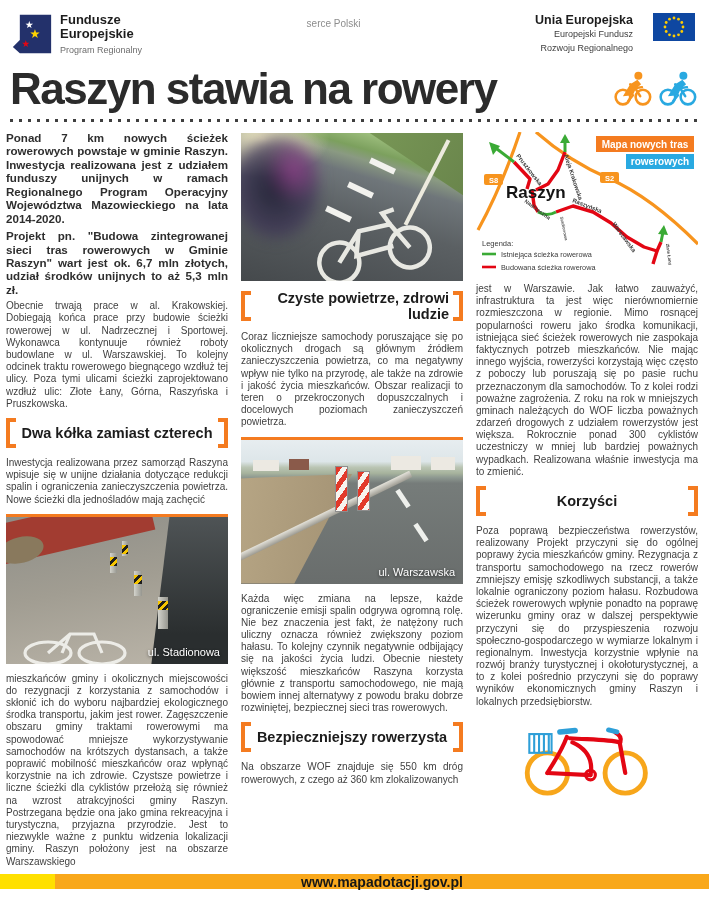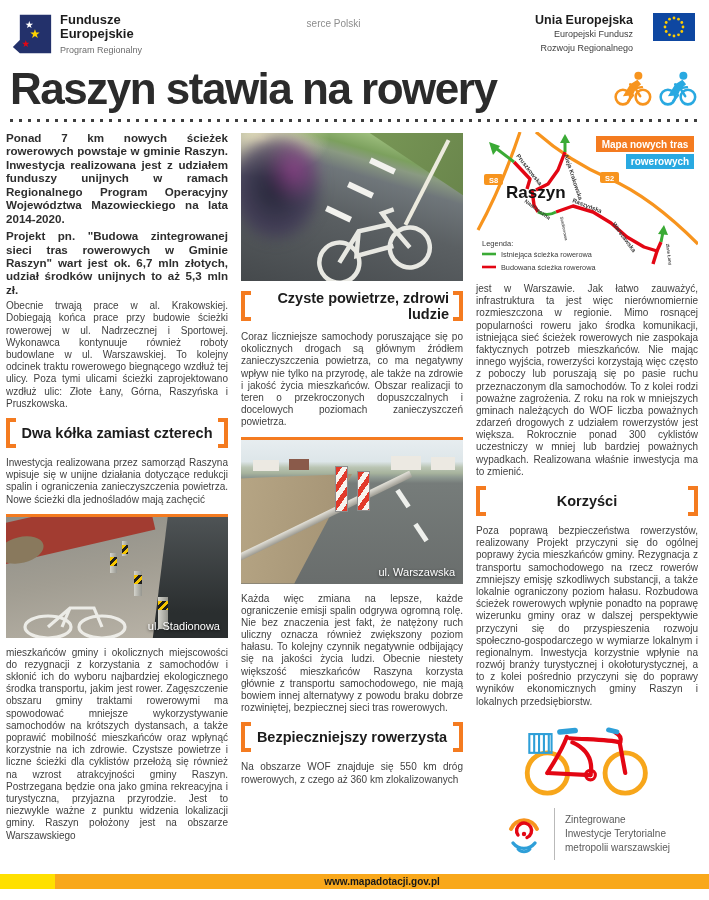--- a/index.html
+++ b/index.html
@@ -41,21 +41,21 @@
   .br.l { border-right:none; }
   .br.r { border-left:none; }
   .section h3 { font-size:14.5px; font-weight:bold; color:#1c1c1c; text-align:right; padding:0 4px; }
 
   
   .photo { position:relative; width:100%; overflow:hidden; margin:2px 0 9px; }
   .photo.ruled { border-top:3px solid #F47B20; }
   .cap { position:absolute; right:8px; bottom:6px; color:#fff; font-size:11px;
          text-shadow:0 1px 3px rgba(0,0,0,.7); z-index:5; }
 
-  .ph1 { height:124px; background:linear-gradient(168deg,#8e8e88 0%,#a19d92 45%,#bcb6aa 100%); }
+  .ph1 { height:150px; background:linear-gradient(168deg,#8e8e88 0%,#a19d92 45%,#bcb6aa 100%); }
   .ph1-road { position:absolute; top:-4px; right:-14px; width:37%; height:110%;
               background:linear-gradient(180deg,#505557,#2a2e2f 75%); transform:skewX(-7deg); }
   .ph1-redlane { position:absolute; top:-8px; left:-22px; width:76%; height:40px;
                  background:#a23c31; transform:rotate(-13deg); }
   .ph1-dirt { position:absolute; top:20px; left:-8px; width:46px; height:26px;
               background:#89795d; border-radius:50%; transform:rotate(-14deg); }
   .bollard { position:absolute; background:linear-gradient(90deg,#d3d3cc,#96968f); z-index:2; }
   .bollard i { position:absolute; top:4px; left:0; right:0; height:9px; display:block;
                background:repeating-linear-gradient(135deg,#f5c400 0 3px,#1d1d1d 3px 6px); }
   .ph1-mark { position:absolute; left:12px; bottom:-4px; z-index:1; opacity:.95; }
@@ -96,21 +96,21 @@
   
   .bike-wrap { text-align:center; margin-top:4px; }
   .zit { display:flex; align-items:center; justify-content:center; gap:10px; margin-top:6px; }
   .zit-div { width:1px; height:52px; background:#b9b9b9; }
   .zit-txt { font-size:10px; color:#5a5a5a; line-height:1.4; text-align:left; }
 
   
   .footer { position:absolute; left:0; right:0; bottom:11px; height:15px; display:flex; }
   .footer .y { width:55px; background:#FFE000; }
   .footer .o { flex:1; background:#F9A81B; display:flex; align-items:center; justify-content:center; }
-  .footer .o span { font-size:10px; font-weight:bold; color:#171717; }
+  .footer .o span { font-size:14px; font-weight:bold; color:#171717; }
 </style>
 </head>
 <body>
 
 <div class="page">
 
   <div class="masthead">
     <div class="brand-left">
       <svg width="40" height="42" viewBox="0 0 46 46">
         <polygon points="9,1 45,1 45,45 9,45 1,38 9,30" fill="#23316B"></polygon>
@@ -355,35 +355,20 @@
             <path d="M56 23 L78 21" stroke-width="8"></path>
             <path d="M126 20 L138 23" stroke-width="7"></path>
           </g>
           <g stroke="#2E9FD8" stroke-width="3" fill="none">
             <rect x="12" y="26" width="32" height="27"></rect>
             <path d="M19 26 V53 M26 26 V53 M33 26 V53 M40 26 V53"></path>
           </g>
         </svg>
       </div>
 
-      <div class="zit">
-        <svg width="40" height="40" viewBox="0 0 40 40">
-          <path d="M7 15 A 14 14 0 0 1 33 15" stroke="#F7941E" stroke-width="4" fill="none" stroke-linecap="round"></path>
-          <path d="M14 21 A 7.5 7.5 0 1 1 23 23.5" stroke="#E30613" stroke-width="3.4" fill="none" stroke-linecap="round"></path>
-          <circle cx="20" cy="20" r="2.2" fill="#E30613"></circle>
-          <path d="M9 29 A 14 14 0 0 0 31 29" stroke="#2E9FD8" stroke-width="3.4" fill="none" stroke-linecap="round"></path>
-          <path d="M14 35 A 8 8 0 0 0 26 35" stroke="#2E9FD8" stroke-width="3" fill="none" stroke-linecap="round"></path>
-        </svg>
-        <div class="zit-div"></div>
-        <div class="zit-txt">
-          <div>Zintegrowane</div>
-          <div>Inwestycje Terytorialne</div>
-          <div>metropolii warszawskiej</div>
-        </div>
-      </div>
     </div>
   </div>
 
   <div class="footer">
     <div class="y"></div>
     <div class="o">
       <span>www.mapadotacji.gov.pl</span>
     </div>
   </div>
 

